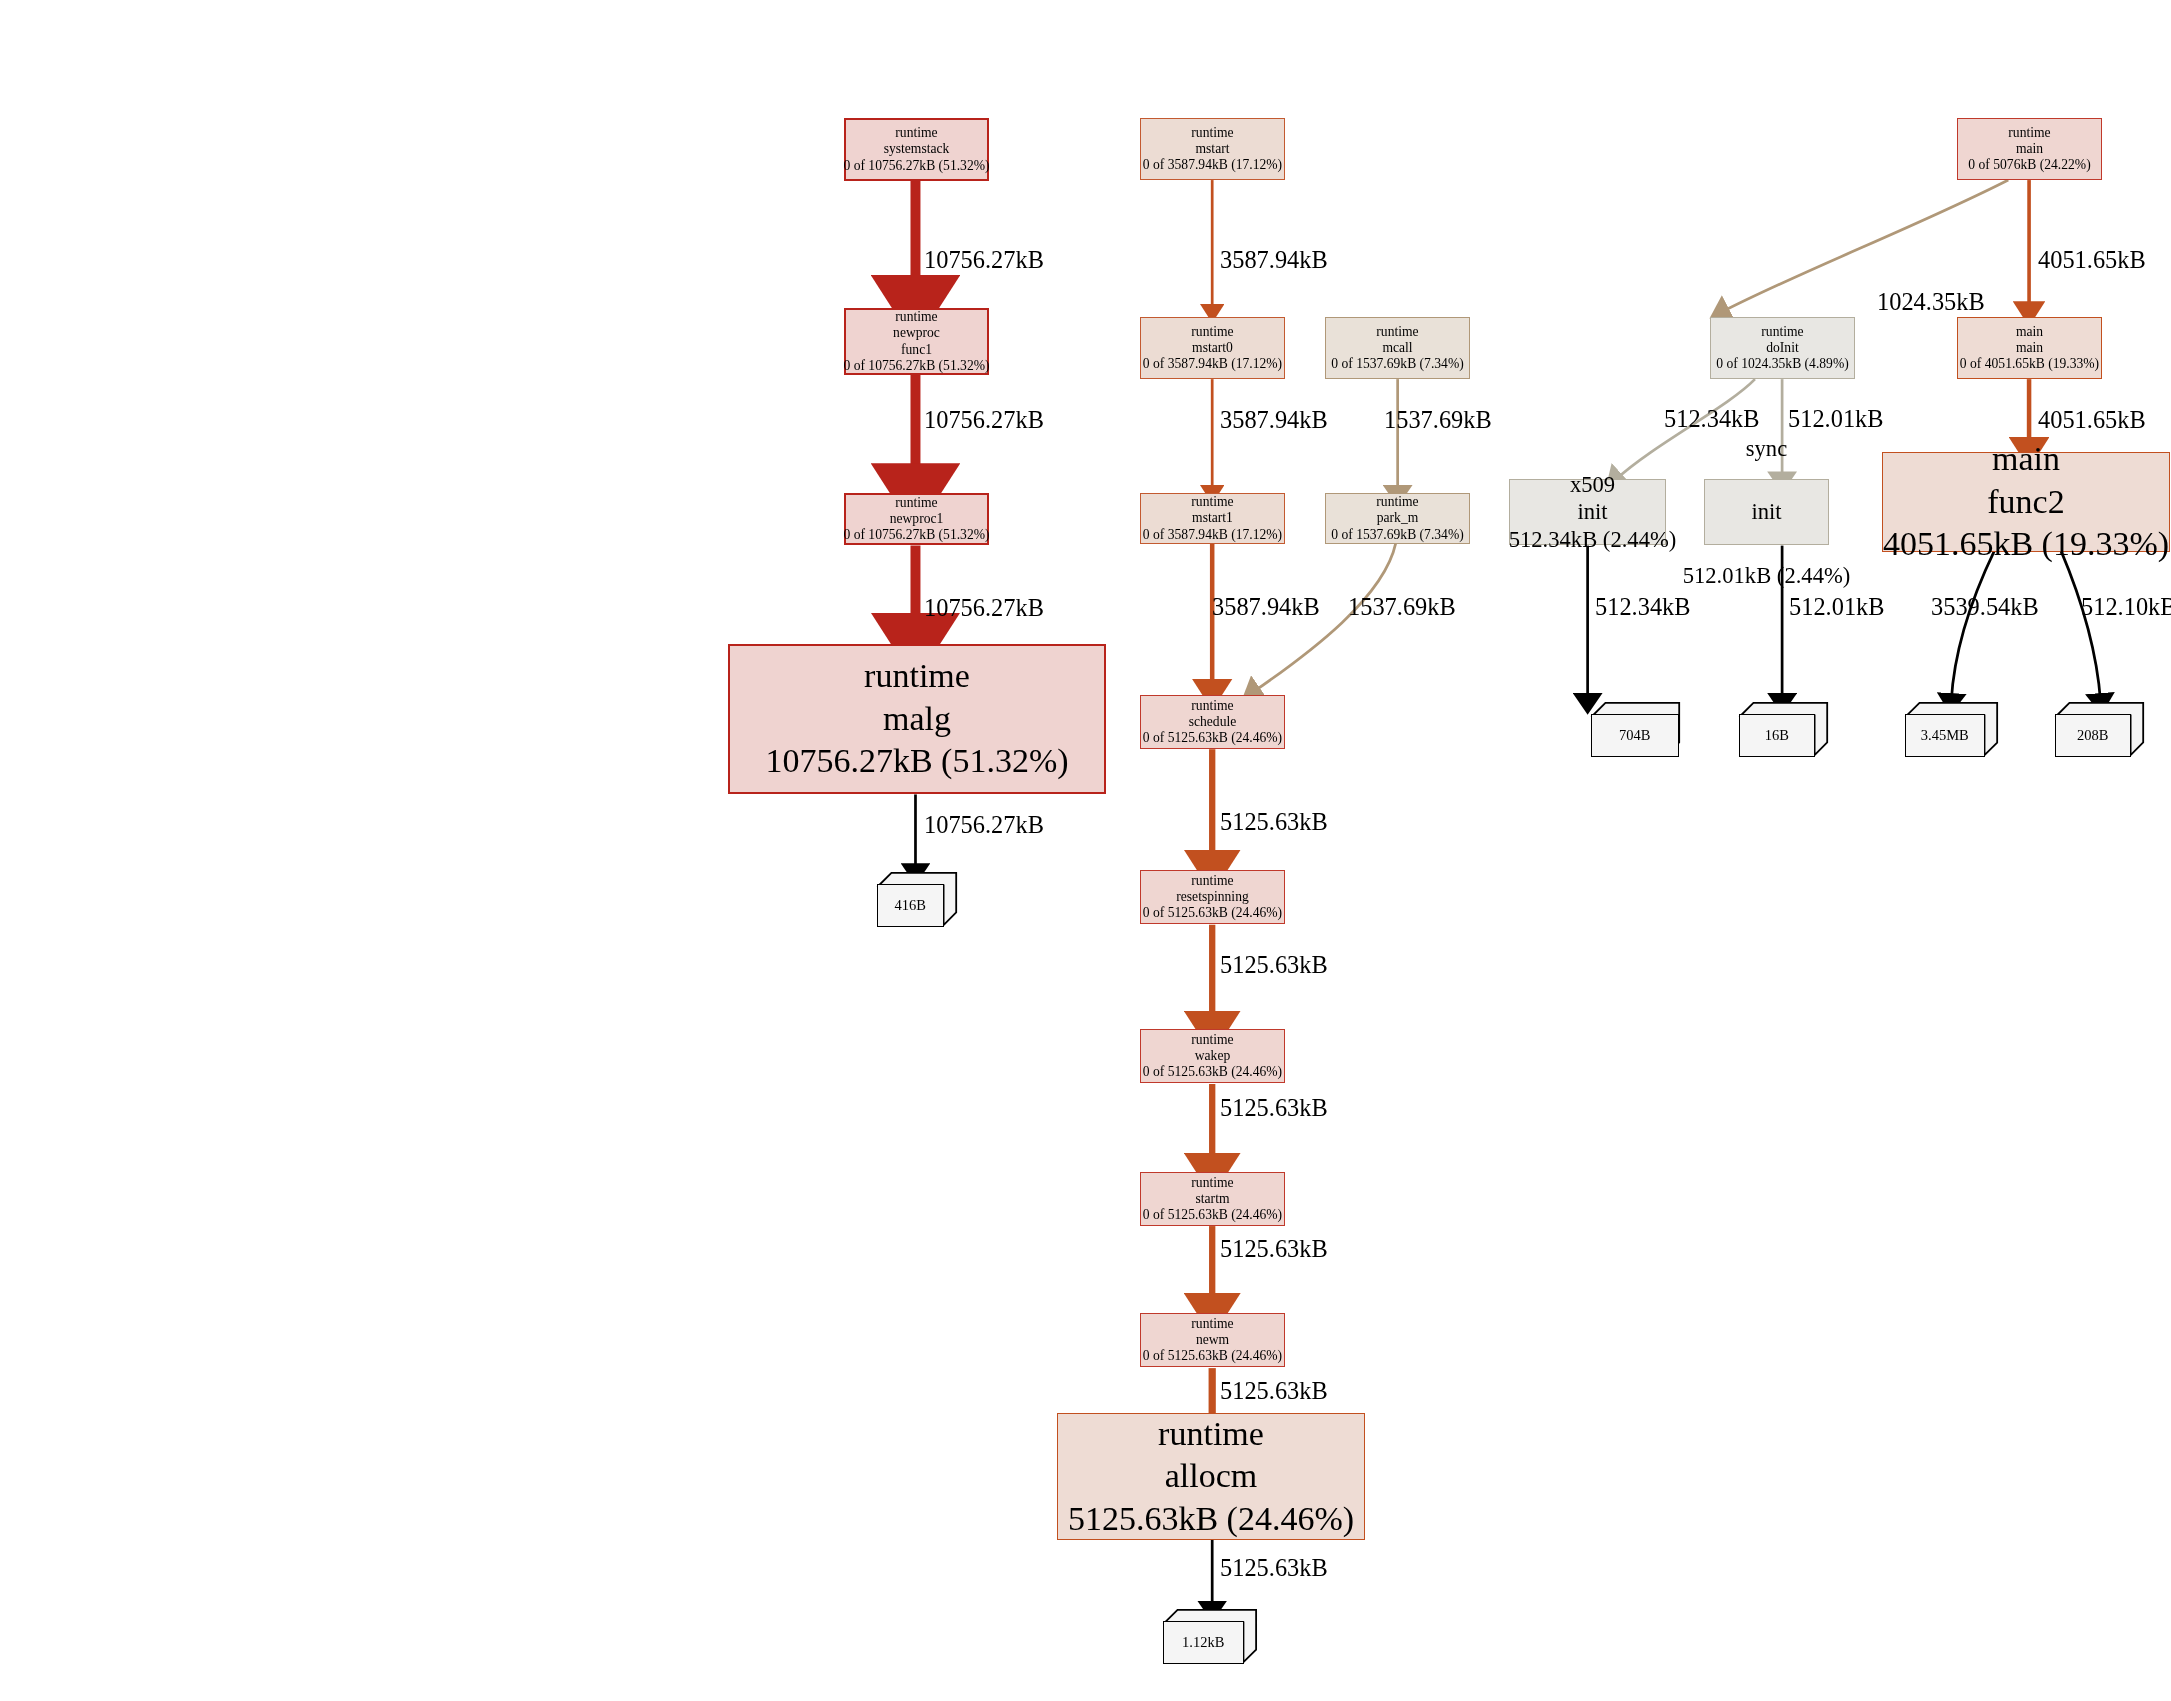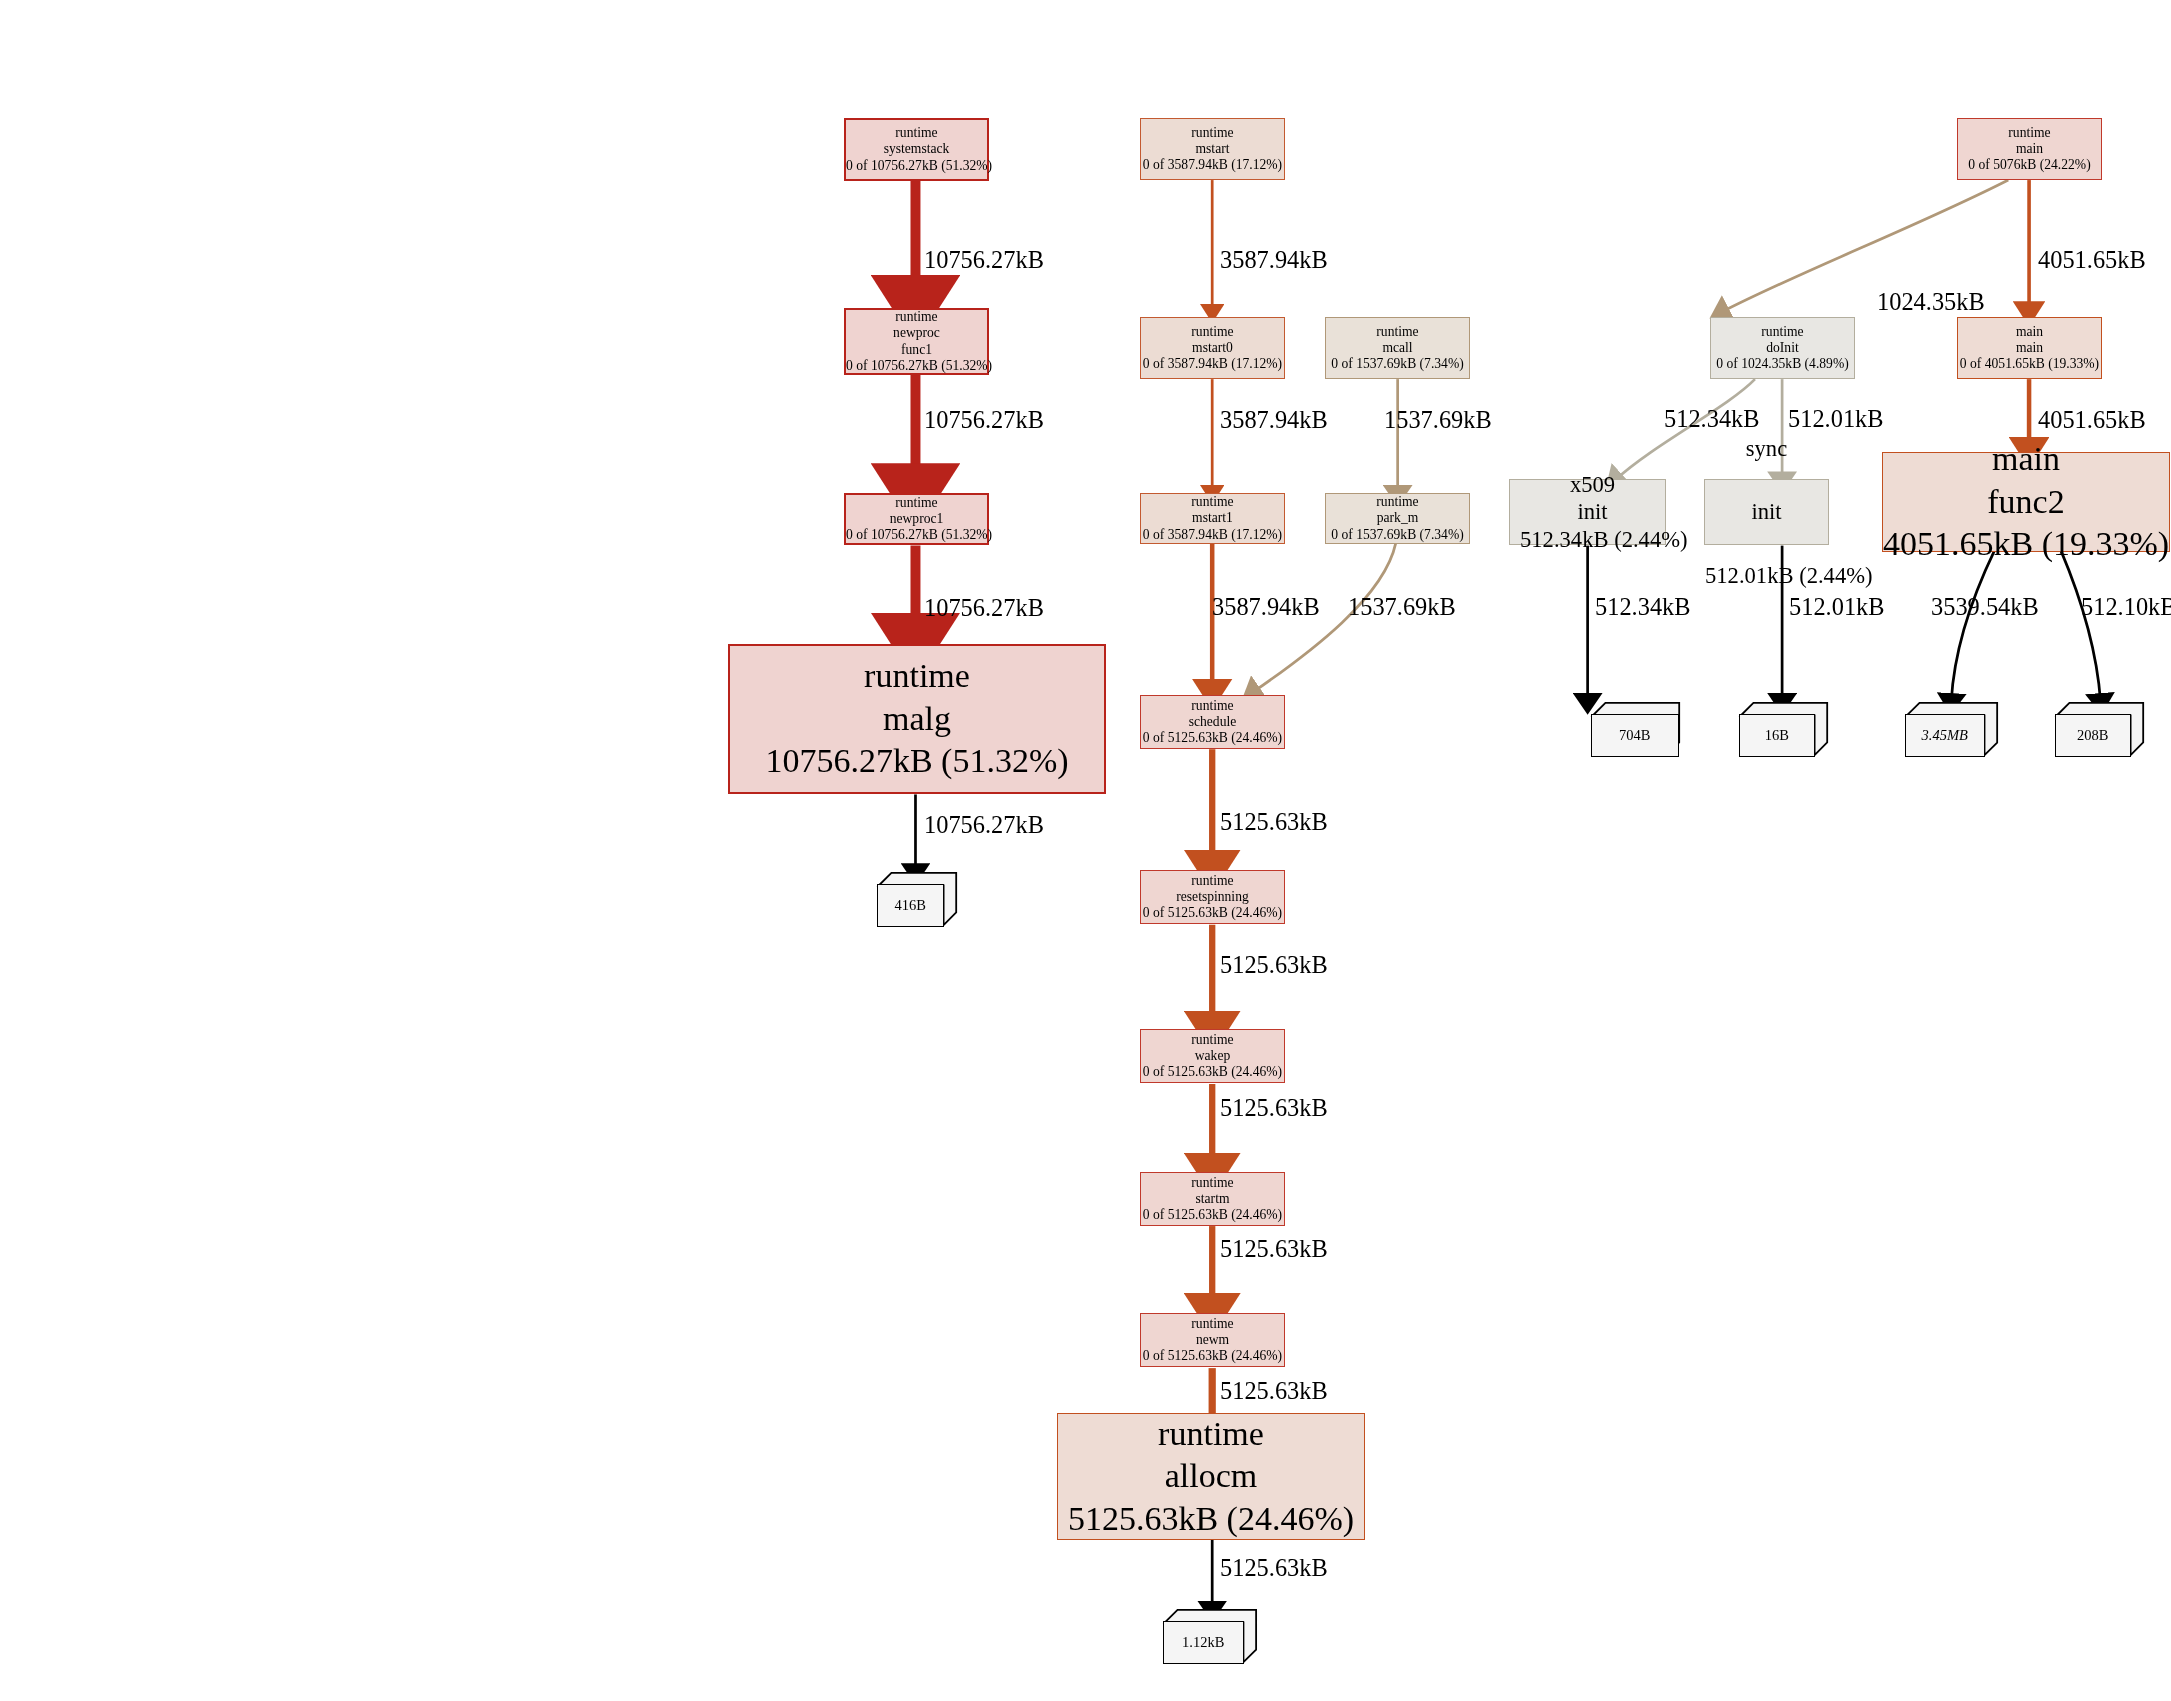--- a/index.html
+++ b/index.html
@@ -9,21 +9,21 @@
   
   #legend{position:absolute;left:26px;top:42px;width:780px;height:177px;
           border:2.7px solid #000;background:#ffffff;box-sizing:border-box;padding:5.4px;}
   #legend-inner{width:100%;height:100%;border:1.8px solid #555;background:#f7f7f7;
           box-sizing:border-box;padding:12.7px 16.3px;}
   #legend-inner div{font-size:24.4px;line-height:33px;color:#000;white-space:nowrap;}
   .legend-gap{height:16.3px;}
 
   
   .node{position:absolute;box-sizing:border-box;display:flex;flex-direction:column;
-        justify-content:center;text-align:center;color:#000;}
+        align-items:center;justify-content:center;text-align:center;color:#000;}
   .node .ln{display:block;white-space:nowrap;line-height:1.18;}
 
   
   .n-sm .ln{font-size:13.6px;}
   .n-big .ln{font-size:34px;line-height:1.25;}
   .n-md .ln{font-size:22.6px;line-height:1.22;}
 
   
   .c-red   {background:#efd3d0;border:2.7px solid #b8231b;}
   .c-red2  {background:#efd6d1;border:1.8px solid #c0392b;}
@@ -265,21 +265,21 @@
 
   <div class="leaf" style="left:1739px;top:701px;width:90px;height:56px;">
     <svg width="90" height="56" viewBox="0 0 100 62">
         <path d="M2,16 L16,2 L98,2 L98,46 L84,60 L84,16 Z" fill="#f5f5f5" stroke="#000" stroke-width="2"></path>
       </svg>
     <div class="face">
       <span>16B</span>
     </div>
   </div>
 
-  <div class="leaf" style="left:1905px;top:701px;width:94px;height:56px;font-style:italic;">
+  <div class="leaf" style="left:1905px;top:701px;width:94px;height:56px;">
     <svg width="94" height="56" viewBox="0 0 104 62">
         <path d="M2,16 L16,2 L102,2 L102,46 L88,60 L88,16 Z" fill="#f5f5f5" stroke="#000" stroke-width="2"></path>
       </svg>
     <div class="face">
       <span>3.45MB</span>
     </div>
   </div>
 
   <div class="leaf" style="left:2055px;top:701px;width:90px;height:56px;">
     <svg width="90" height="56" viewBox="0 0 100 62">

